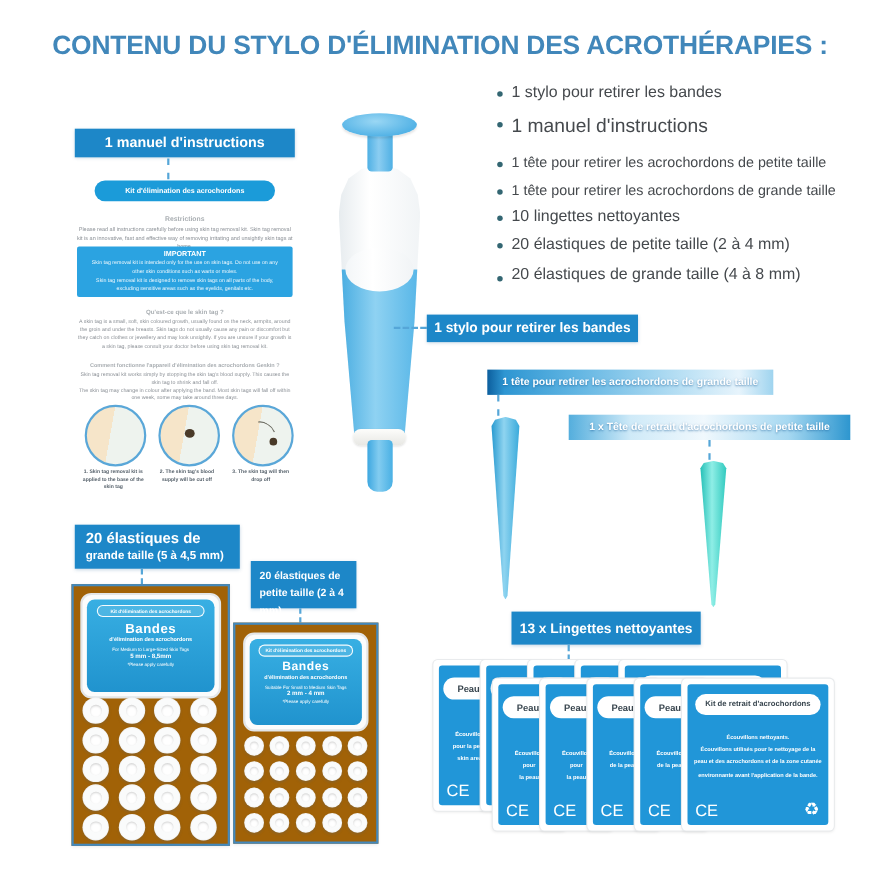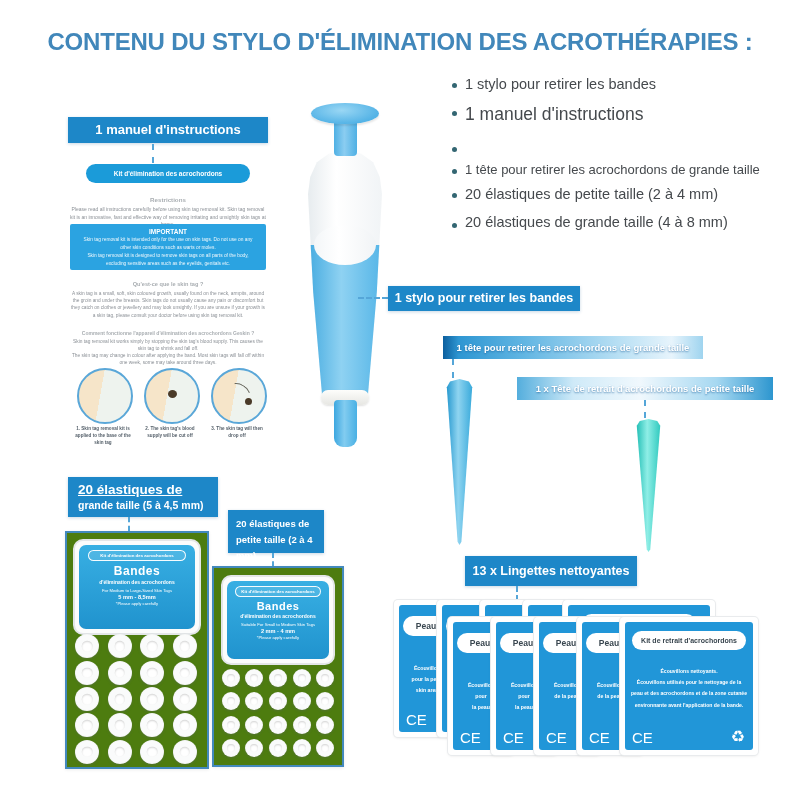--- a/index.html
+++ b/index.html
@@ -70,27 +70,27 @@
   .gban-small{left:517px;top:377px;width:256px;
     background:linear-gradient(90deg,#54aedd 0%,#cfeaf8 22%,#f0f8fd 48%,#a6d8f1 78%,#2d96cf 100%);}
   .cone{position:absolute;clip-path:polygon(50% 0,85% 1.5%,97% 5%,57% 98%,50% 100%,43% 98%,3% 5%,15% 1.5%);}
   .cone-large{left:446px;top:379px;width:27px;height:166px;
     background:linear-gradient(90deg,#2196ce,#8fd4f0 45%,#35a8da);}
   .cone-small{left:636px;top:419px;width:25px;height:133px;
     background:linear-gradient(90deg,#1fbdb4,#8feee6 45%,#2cc8bd);}
 
   
   .el-large-label{left:68px;top:477px;width:150px;height:40px;text-align:left;padding:5px 0 0 10px;box-sizing:border-box;}
-  .el-large-label .l1{font-size:13.5px;font-weight:bold;color:#fff;text-decoration:underline;}
+  .el-large-label .l1{font-size:13.5px;font-weight:bold;color:#fff;}
   .el-large-label .l2{font-size:10.5px;font-weight:bold;color:#fff;margin-top:2px;}
   .el-small-label{left:228px;top:510px;width:96px;height:43px;font-size:9.5px;font-weight:bold;color:#fff;
     text-align:left;padding:6px 0 0 8px;box-sizing:border-box;line-height:1.7;}
 
   
-  .band-box{position:absolute;background:#4d7c0f;border:2px solid #4389bd;box-shadow:0 1px 3px rgba(0,0,0,.08);}
+  .band-box{position:absolute;background:#a16207;border:2px solid #4389bd;box-shadow:0 1px 3px rgba(0,0,0,.08);}
   .bb-large{left:65px;top:531px;width:140px;height:234px;}
   .bb-small{left:212px;top:566px;width:128px;height:197px;}
   .tray{position:absolute;border:2px solid #e3e6e8;border-radius:10px;background:#fbfcfc;}
   .tray-label{position:absolute;inset:4px;border-radius:7px;color:#fff;text-align:center;
     background:linear-gradient(180deg,#38afe3,#2093ce);}
   .tl-pill{margin:5px auto 0 auto;width:82%;border:1px solid rgba(255,255,255,.95);border-radius:8px;
     background:rgba(255,255,255,.12);font-size:4.4px;font-weight:bold;line-height:9px;height:9px;}
   .tl-title{font-weight:bold;letter-spacing:.5px;margin-top:3px;}
   .tl-sub{font-size:5px;font-weight:bold;margin-top:1px;filter:blur(.2px);}
   .tl-desc{font-size:4.2px;margin-top:3px;filter:blur(.3px);}
@@ -125,24 +125,29 @@
     <li class="citem sz-md" style="margin-bottom: 12px;">
       <span class="dot"></span>
       <span>1 stylo pour retirer les bandes</span>
     </li>
     <li class="citem sz-lg" style="margin-bottom: 15px;">
       <span class="dot"></span>
       <span>1 manuel d'instructions</span>
     </li>
     <li class="citem sz-sm" style="margin-bottom: 10px;">
       <span class="dot"></span>
+      <span>1 tête pour retirer les acrochordons de petite taille</span>
     </li>
     <li class="citem sz-sm" style="margin-bottom: 9px;">
       <span class="dot"></span>
       <span>1 tête pour retirer les acrochordons de grande taille</span>
+    </li>
+    <li class="citem sz-md" style="margin-bottom: 9px;">
+      <span class="dot"></span>
+      <span>10 lingettes nettoyantes</span>
     </li>
     <li class="citem sz-md" style="margin-bottom: 12px;">
       <span class="dot"></span>
       <span>20 élastiques de petite taille (2 à 4 mm)</span>
     </li>
     <li class="citem sz-md" style="margin-bottom: 0px; align-items: center;">
       <span class="dot"></span>
       <span>20 élastiques de grande taille (4 à 8 mm)</span>
     </li>
   </ul>

